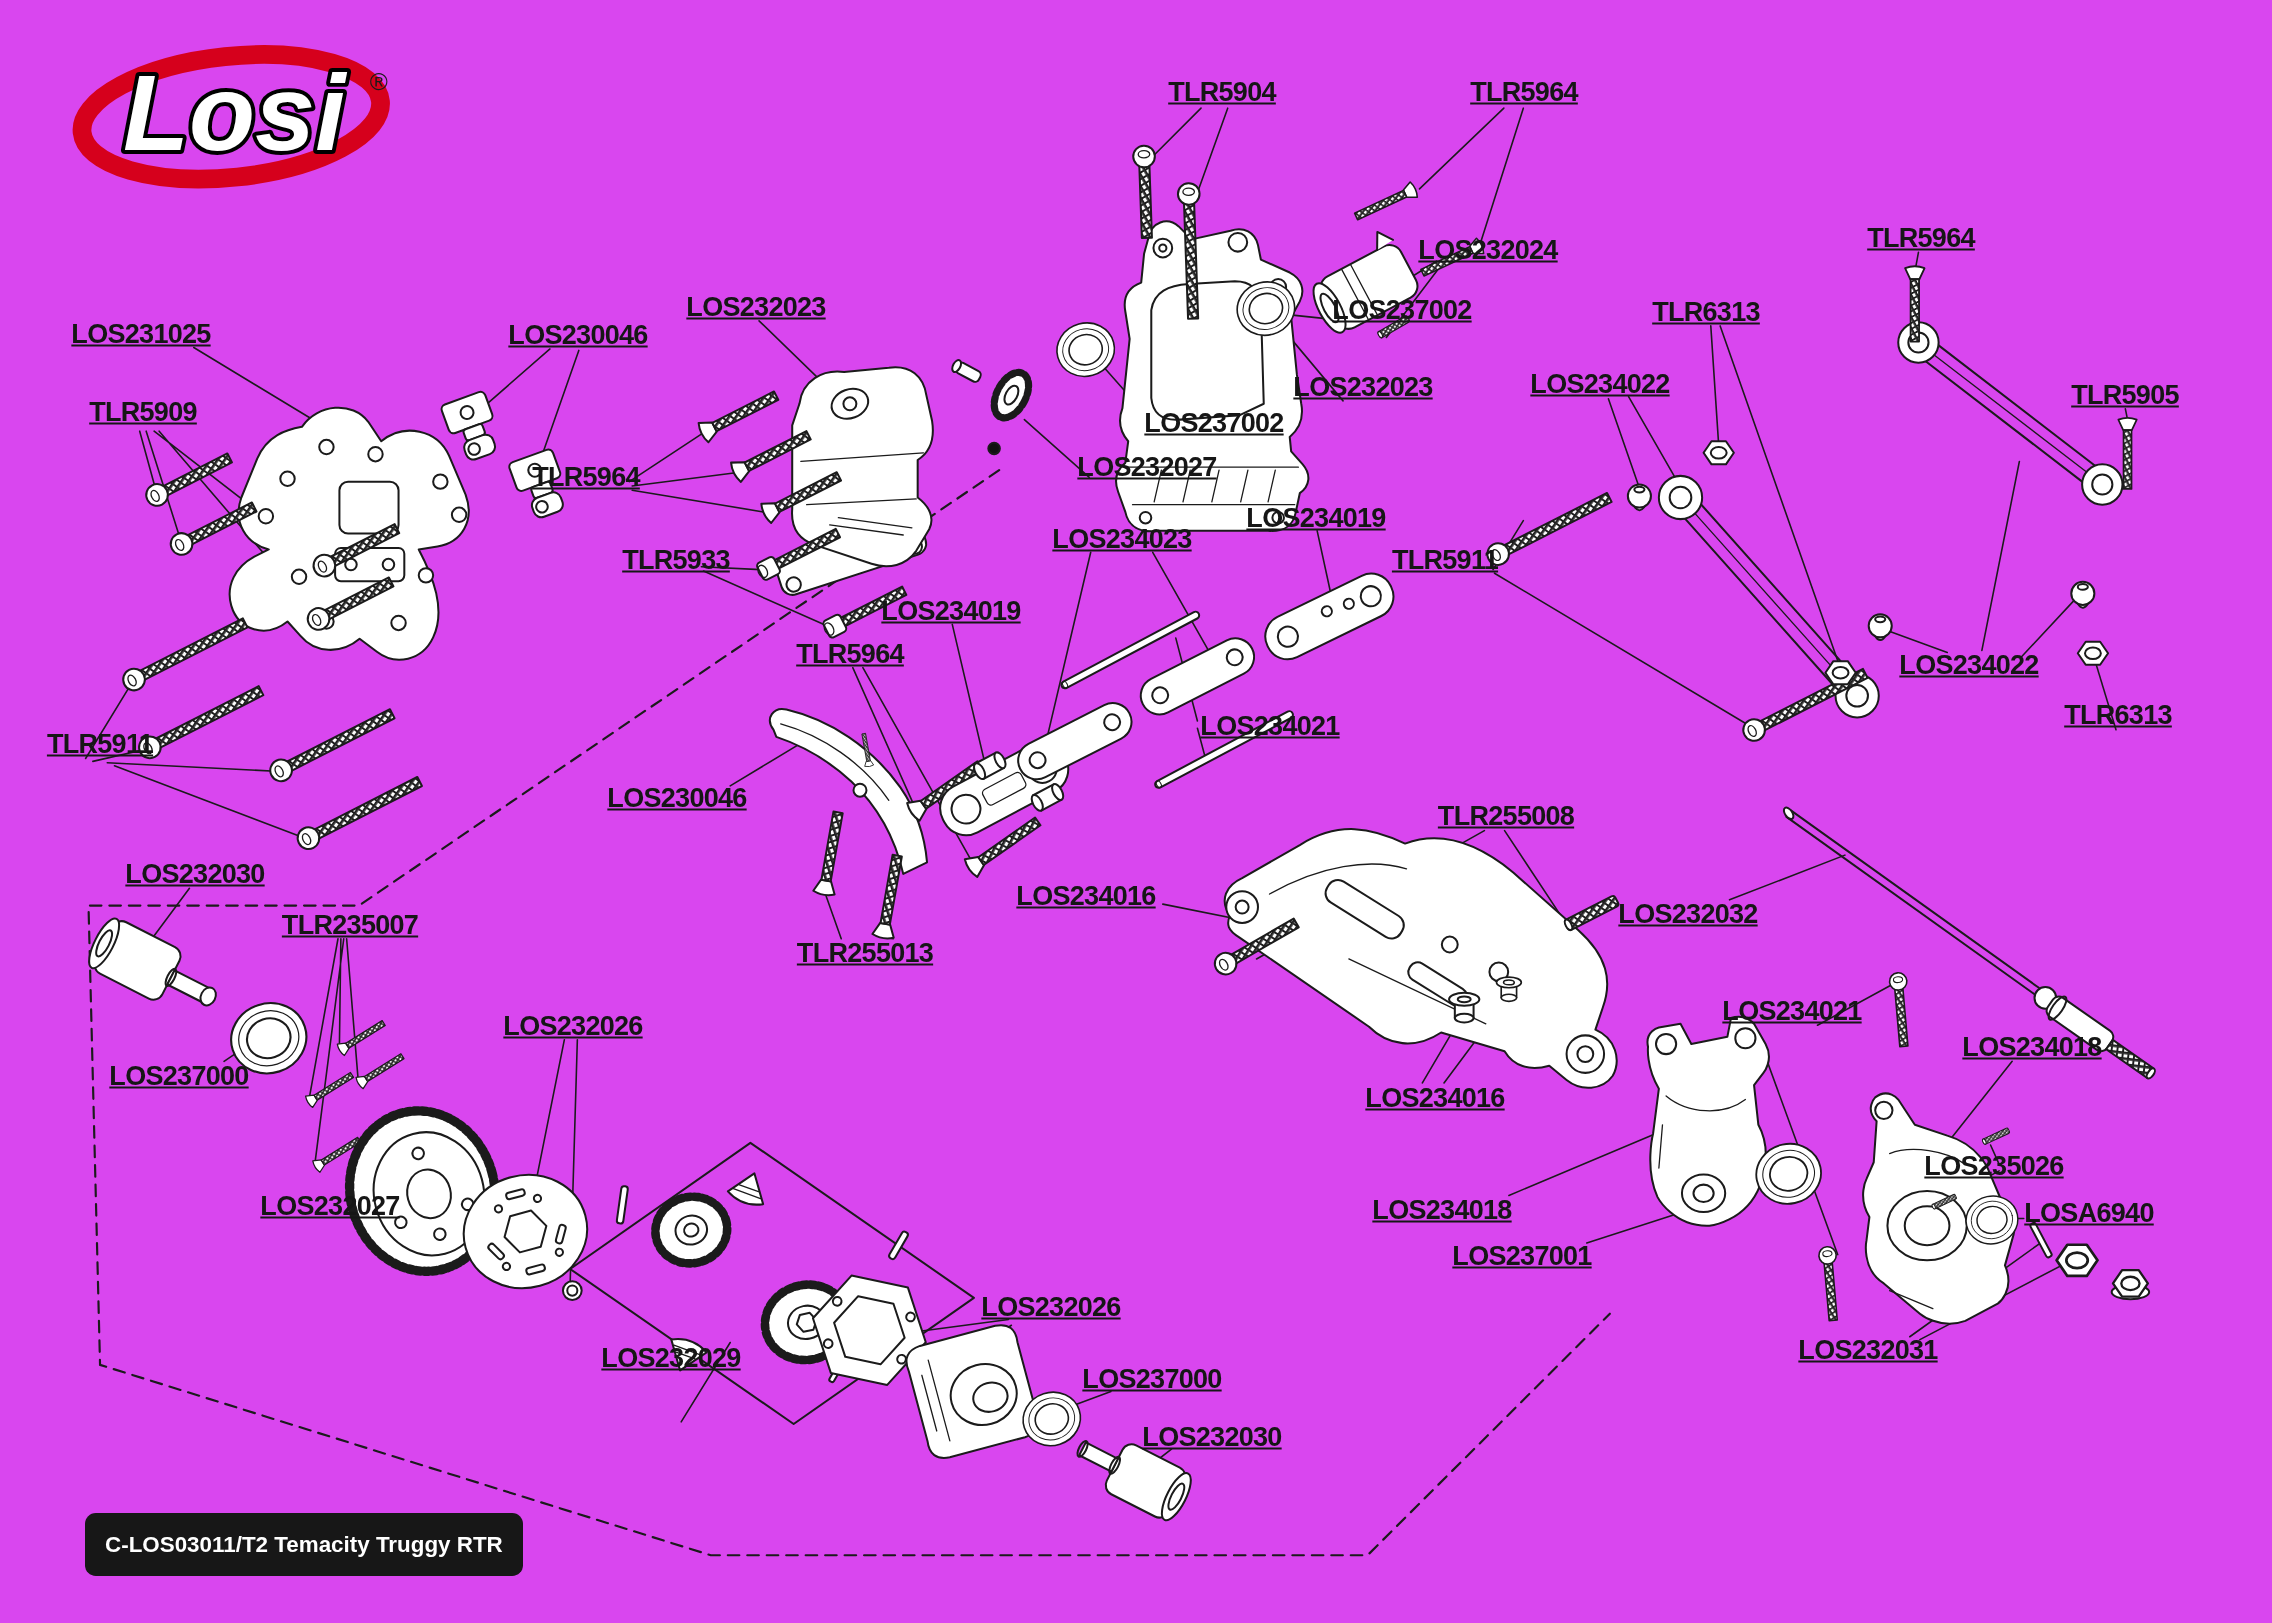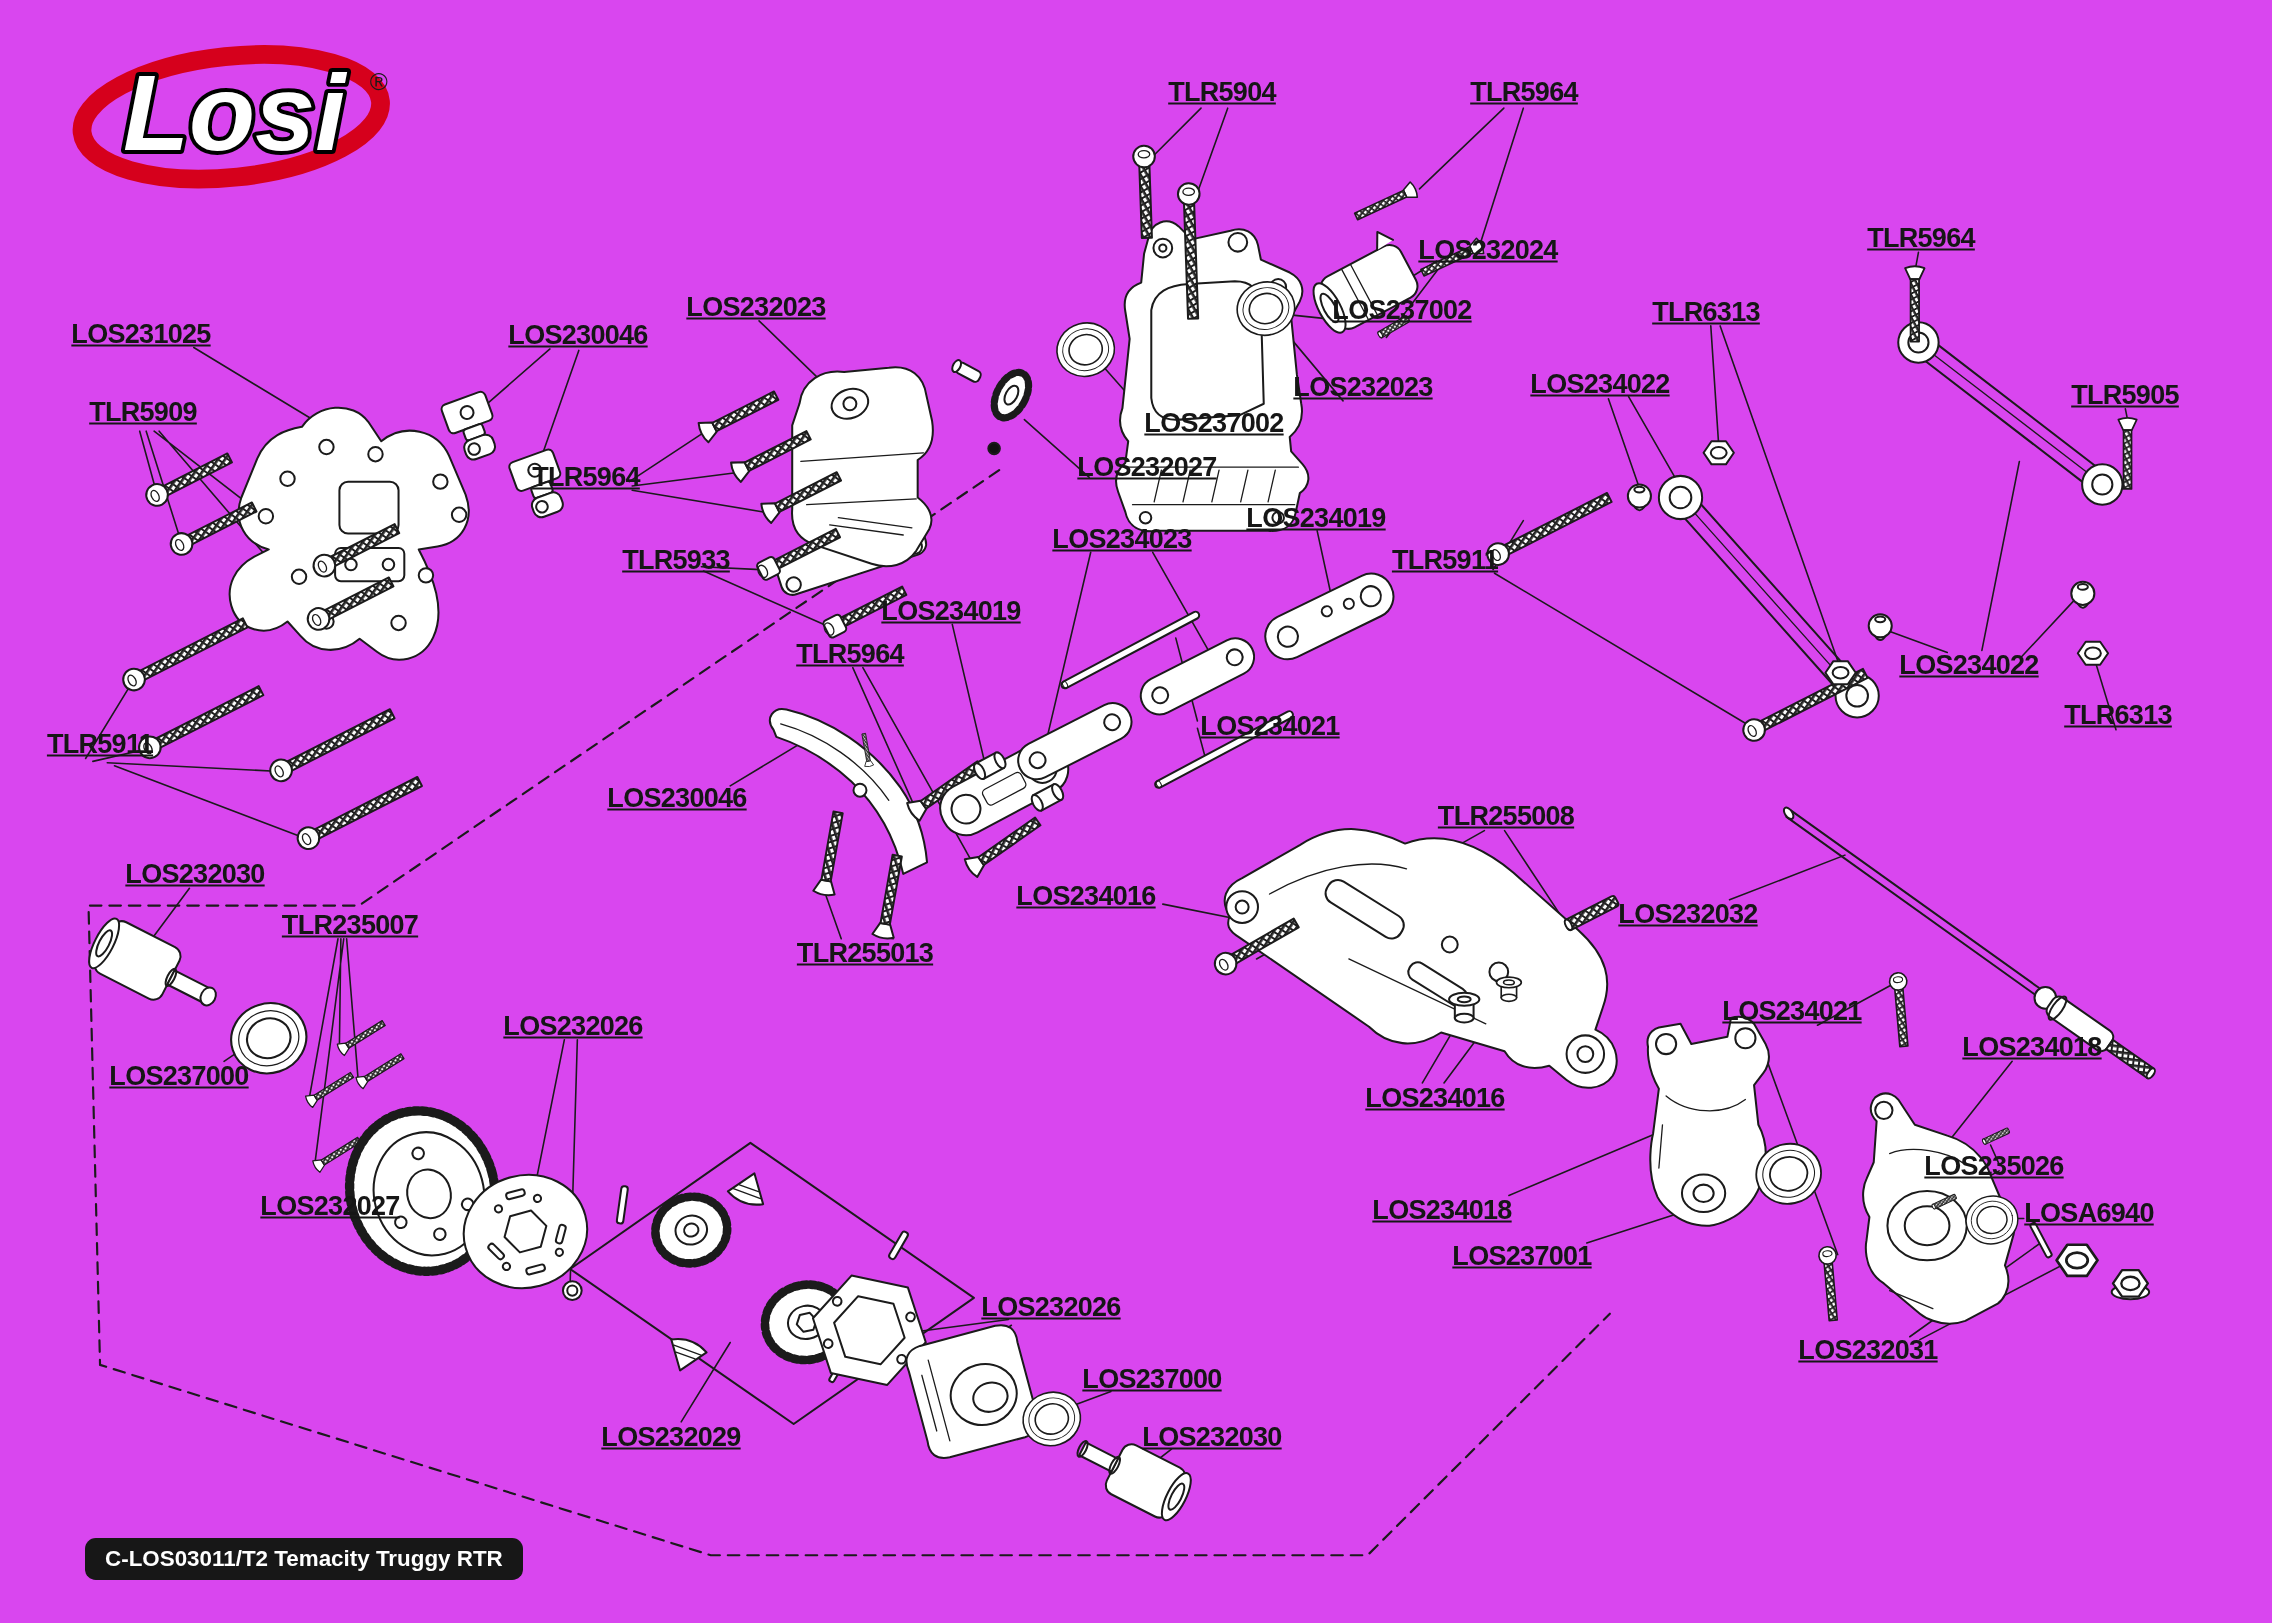--- a/index.html
+++ b/index.html
@@ -9,23 +9,23 @@
        stroke-linejoin:round;stroke-linecap:round;}
   #art .leader{stroke-width:2.2;fill:none;}
   #art .dash{fill:none;stroke-width:3;stroke-dasharray:16 11;}
   #art .thin{stroke-width:1.8;fill:none;}
   #art .teeth{fill:none;stroke-dasharray:6 5;}
   .lbl{position:absolute;transform:translate(-50%,-50%);white-space:nowrap;
        font-size:27px;font-weight:bold;letter-spacing:-0.7px;color:#161616;text-decoration:underline;}
   .hdr{position:absolute;left:1887px;top:68px;width:316px;height:48px;border:2.9px solid #1a1a1a;
        border-radius:13px;display:flex;align-items:center;justify-content:center;
        font-size:30px;font-weight:bold;letter-spacing:0.4px;background:#fff;}
-  .ftr{position:absolute;left:85px;top:1513px;height:42px;padding:0 20px;background:#171717;
+  .ftr{position:absolute;left:85px;top:1513px;height:51px;padding:6px 20px;background:#171717;
        color:#fff;border-radius:10.8px;display:inline-flex;align-items:center;
-       font-size:22.4px;font-weight:bold;white-space:nowrap;margin-top:25px;}
+       font-size:22.4px;font-weight:bold;white-space:nowrap;}
 </style>
 </head>
 <body>
 
 <div id="stage">
 
 <svg id="art" width="2273" height="1623" viewBox="0 0 3151 2251">
   <defs>
     <pattern id="thr" patternUnits="userSpaceOnUse" width="8" height="8" patternTransform="rotate(62)">
       <rect width="8" height="8" fill="#fff"></rect>
@@ -580,18 +580,18 @@
 <div class="lbl" style="left:1792px;top:1011px">LOS234021</div>
 <div class="lbl" style="left:2032px;top:1047px">LOS234018</div>
 <div class="lbl" style="left:1994px;top:1166px">LOS235026</div>
 <div class="lbl" style="left:2089px;top:1213px">LOSA6940</div>
 <div class="lbl" style="left:1442px;top:1210px">LOS234018</div>
 <div class="lbl" style="left:1522px;top:1256px">LOS237001</div>
 <div class="lbl" style="left:1868px;top:1350px">LOS232031</div>
 <div class="lbl" style="left:1051px;top:1307px">LOS232026</div>
 <div class="lbl" style="left:1152px;top:1379px">LOS237000</div>
 <div class="lbl" style="left:1212px;top:1437px">LOS232030</div>
-<div class="lbl" style="left:671px;top:1437px">LOS232029</div>
+<div class="lbl" style="left:671px;top:1358px">LOS232029</div>
 
 <div class="ftr">C-LOS03011/T2 Temacity Truggy RTR</div>
 
 </div>
 
 
 </body></html>

